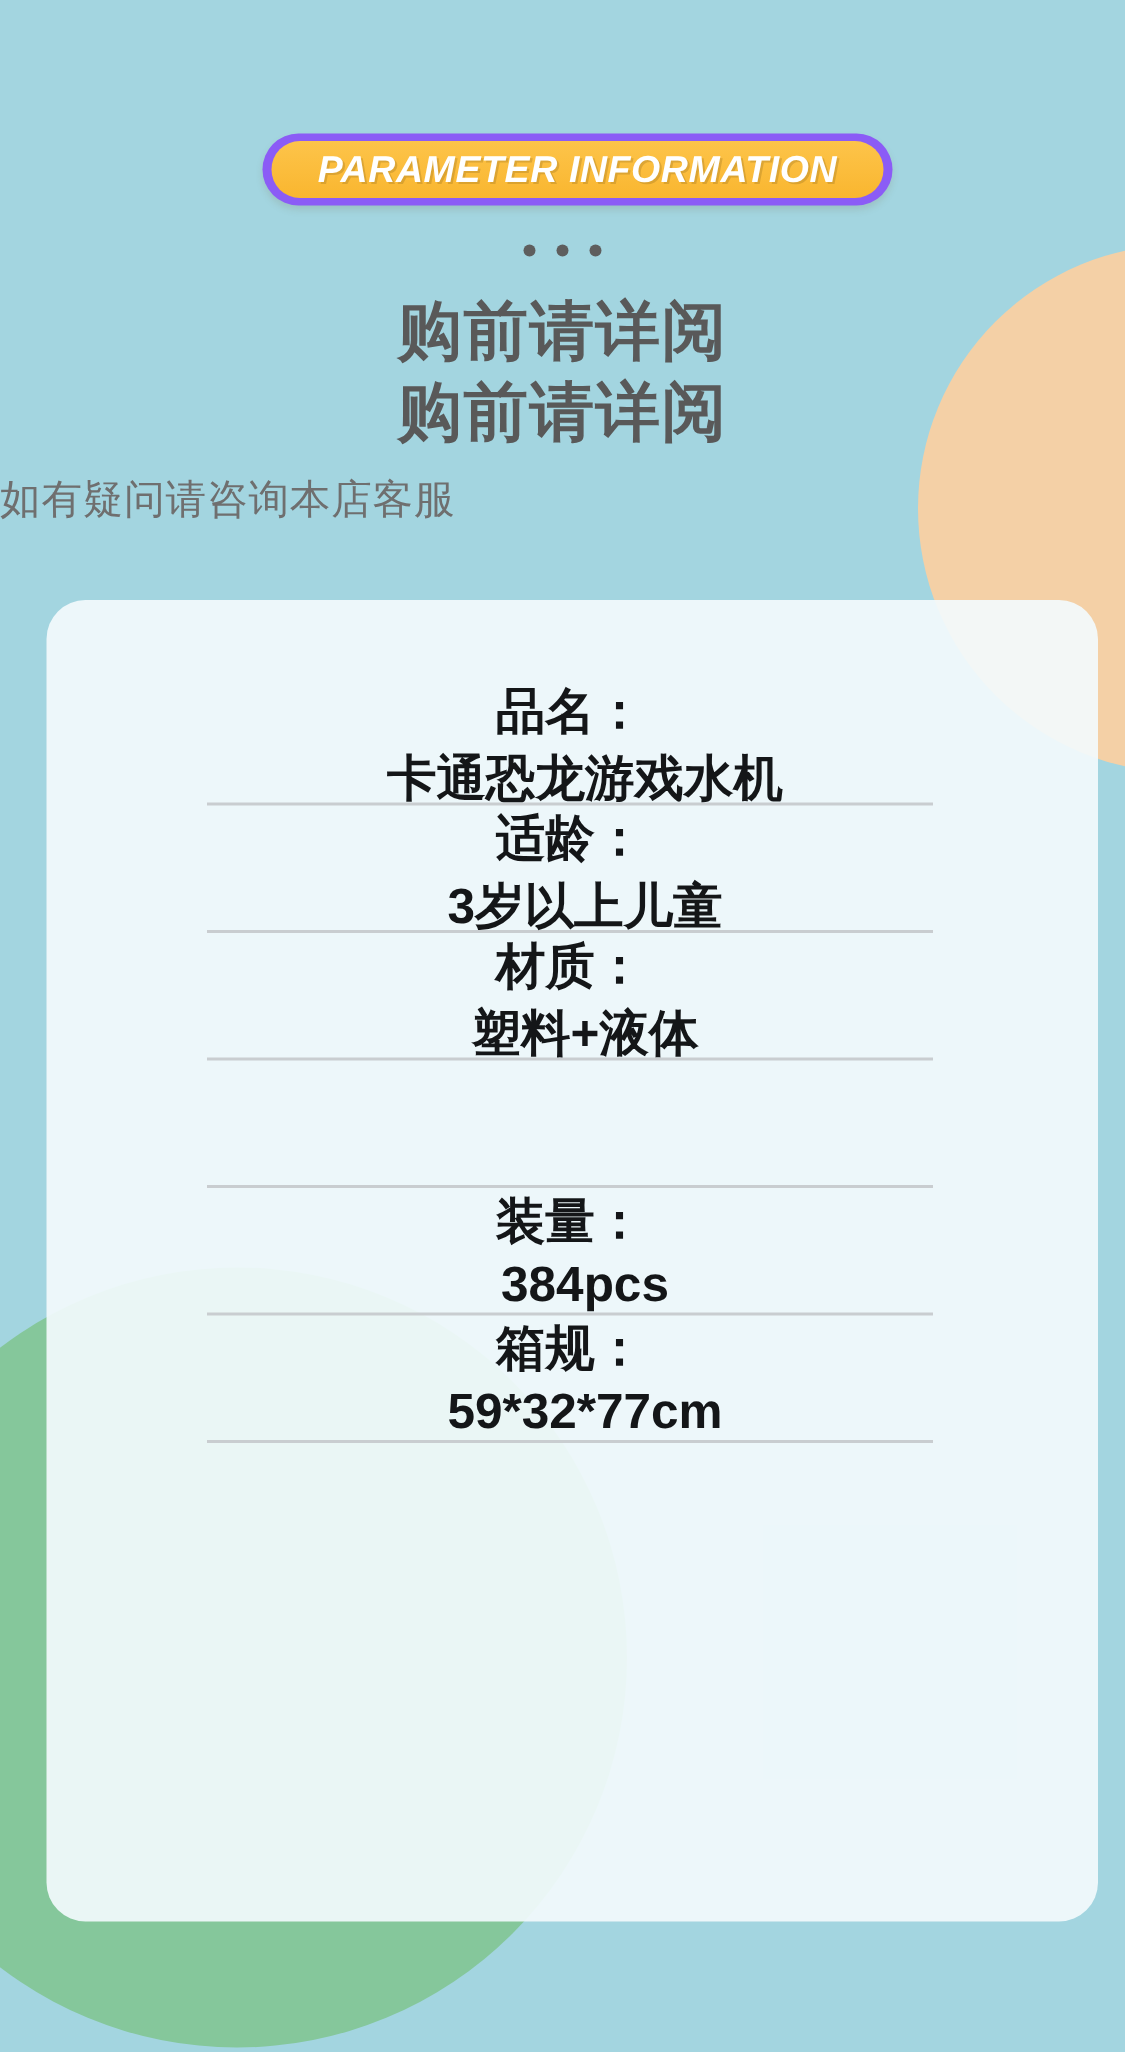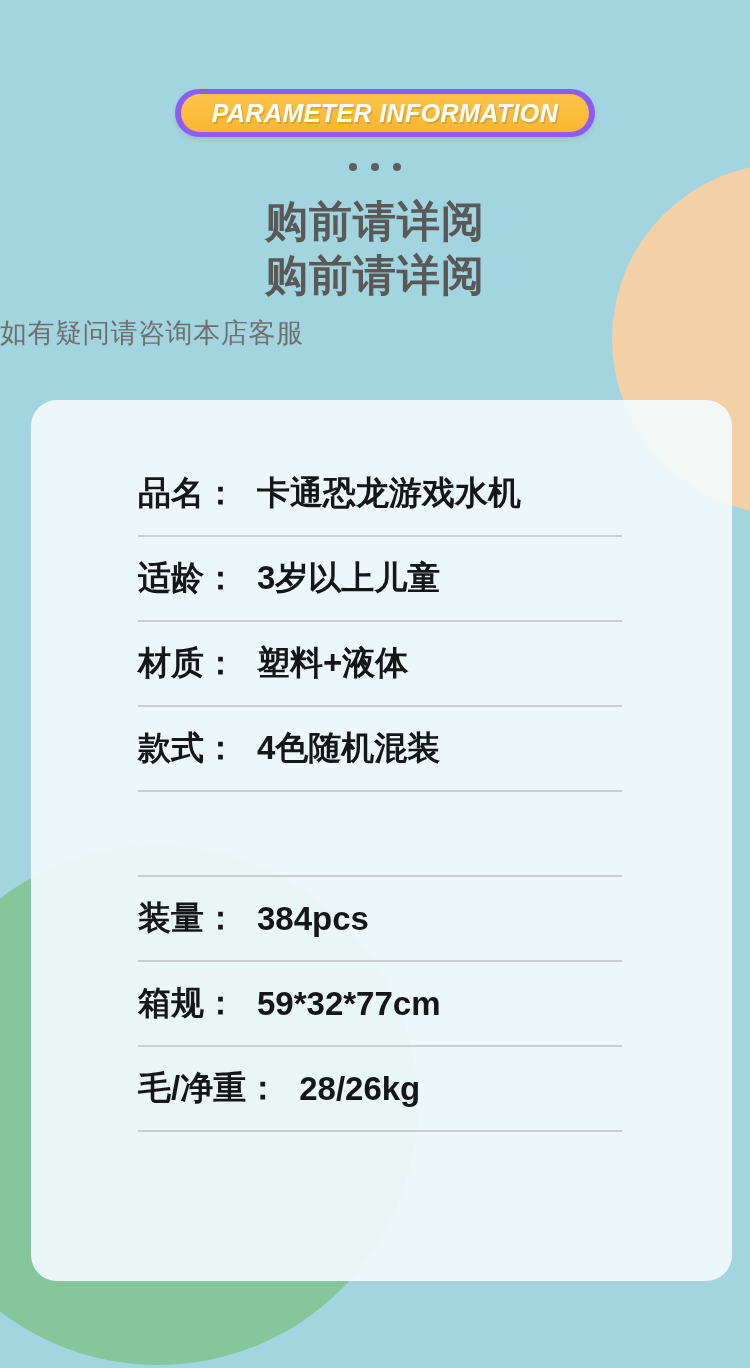--- a/index.html
+++ b/index.html
@@ -132,20 +132,21 @@
     position: absolute;
     left: 107px;
     top: 52px;
     width: 484px;
   }
   .spec-row {
     height: 83px;
     display: flex;
     align-items: center;
     border-bottom: 2px solid #c9cdd0;
+    flex-direction: column;
   }
   .spec-row .spec-label {
     color: #141618;
     font-size: 33px;
     font-weight: bold;
     white-space: nowrap;
   }
   .spec-row .spec-value {
     color: #141618;
     font-size: 33px;
@@ -201,40 +202,32 @@
       <div class="spec-row">
         <span class="spec-label">适龄：</span>
         <span class="spec-value">3岁以上儿童</span>
       </div>
 
       <div class="spec-row">
         <span class="spec-label">材质：</span>
         <span class="spec-value">塑料+液体</span>
       </div>
 
-      <div class="spec-row">
-        <span class="spec-label">款式：</span>
-        <span class="spec-value">4色随机混装</span>
-      </div>
 
       <div class="spec-row">
       </div>
 
       <div class="spec-row">
         <span class="spec-label">装量：</span>
         <span class="spec-value">384pcs</span>
       </div>
 
       <div class="spec-row">
         <span class="spec-label">箱规：</span>
         <span class="spec-value">59*32*77cm</span>
       </div>
 
-      <div class="spec-row">
-        <span class="spec-label">毛/净重：</span>
-        <span class="spec-value">28/26kg</span>
-      </div>
 
     </div>
 
   </div>
 
 </div>
 
 </body></html>

